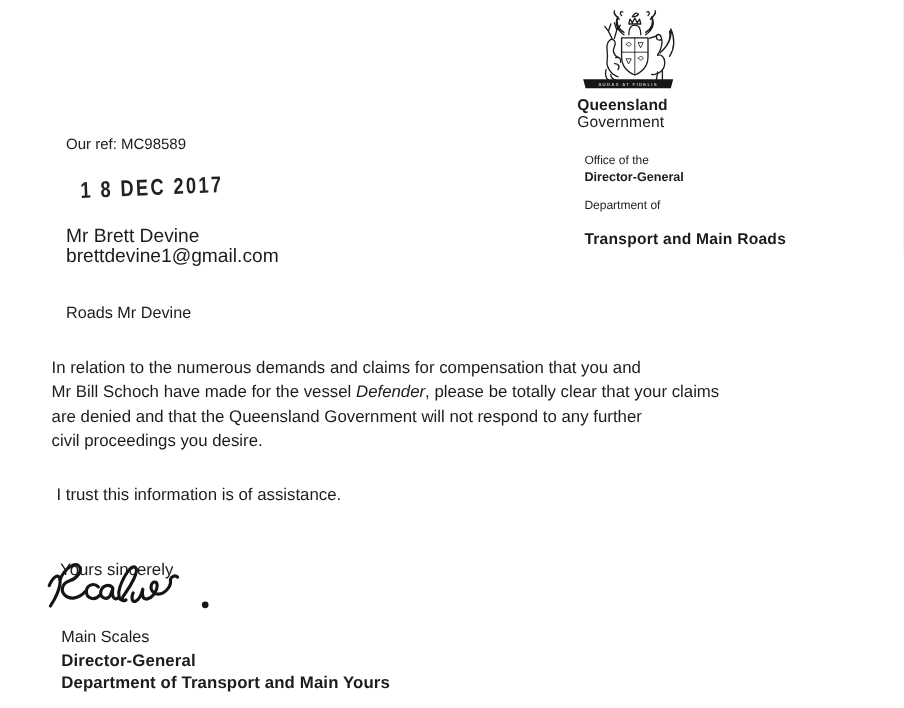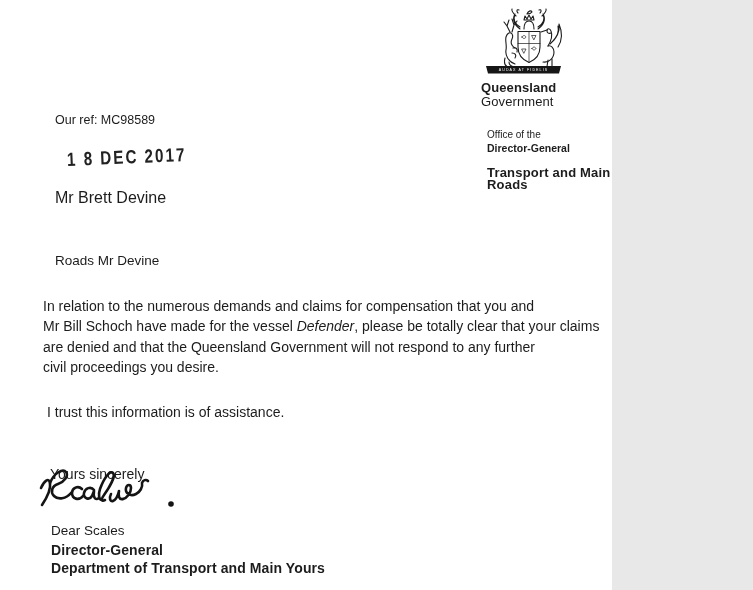--- a/index.html
+++ b/index.html
@@ -1,35 +1,35 @@
 <!DOCTYPE html>
 <html><head>
 <meta charset="utf-8">
 <style>
   * { margin: 0; padding: 0; box-sizing: border-box; }
   html, body { background: #e8e8e8; }
   .page {
     position: relative;
-    width: 612px;
+    width: 753px;
     height: 590px;
     background: #ffffff;
     font-family: "Liberation Sans", sans-serif;
     color: #1c1c1c;
     overflow: hidden;
   }
   .abs { position: absolute; }
 
   
   .crest { left: 479px; top: 8px; }
   .brand { left: 481px; top: 81px; font-size: 13px; line-height: 13.5px; letter-spacing: 0.1px; }
   .brand .b1 { font-weight: bold; }
   .office-block { left: 487px; top: 129px; font-size: 10px; line-height: 12.5px; }
   .office-block .bold { font-weight: bold; font-size: 10.5px; }
   .dept-block { left: 487px; top: 166px; font-size: 10px; line-height: 12px; }
-  .dept-block .dept-big { font-weight: bold; font-size: 13px; margin-top: 1px; letter-spacing: 0.2px; }
+  .dept-block .dept-big { font-weight: bold; font-size: 13px; margin-top: 15px; letter-spacing: 0.2px; }
 
   
   .ref-line { left: 55px; top: 113px; font-size: 12.5px; }
   .stamp {
     left: 67px; top: 149px;
     font-size: 19px;
     font-weight: 600;
     letter-spacing: 2.5px;
     white-space: nowrap;
     color: #222222;
@@ -94,29 +94,31 @@
     <div class="b1">Queensland</div>
     <div>Government</div>
   </div>
 
   <div class="abs office-block">
     <div>Office of the</div>
     <div class="bold">Director-General</div>
   </div>
 
   <div class="abs dept-block">
+    <div>Department of</div>
     <div class="dept-big">Transport and Main Roads</div>
   </div>
 
   <div class="abs ref-line">Our ref: MC98589</div>
 
   <div class="abs stamp">1 8 DEC 2017</div>
 
   <div class="abs recipient">
     <div>Mr Brett Devine</div>
+    <div>brettdevine1@gmail.com</div>
   </div>
 
   <div class="abs salutation">Roads Mr Devine</div>
 
   <div class="abs body-para">
     <div>In relation to the numerous demands and claims for compensation that you and</div>
     <div><span>Mr Bill Schoch have made for the vessel </span><i>Defender</i><span>, please be totally clear that your claims</span></div>
     <div>are denied and that the Queensland Government will not respond to any further</div>
     <div>civil proceedings you desire.</div>
   </div>
@@ -134,18 +136,18 @@
         <path d="M56,26 C53,22 47,24 46,29 C45,34 51,37 54,32 L56,27 C55,33 57,37 61,34"></path>
         <path d="M64,36 C61,36 60,31 62,25 C66,14 72,6 75,9 C78,12 71,24 66,31 C63,35 63,38 67,36"></path>
         <path d="M73,30 C71,34 72,38 75,37 C78,36 80,31 81,27 C80,32 81,36 85,35"></path>
         <path d="M85,35 C89,34 93,29 93,24 C93,20 89,20 88,24 C87,29 92,33 98,30 C102,28 105,23 104,19 C105,16 108,15 110,17"></path>
       </g>
       <circle cx="133" cy="40" r="2.8" fill="#141414"></circle>
     </svg>
   </div>
 
   <div class="abs signoff">
-    <div>Dear Scales</div>
+    <div>Main Scales</div>
     <div class="bold">Director-General</div>
     <div class="bold">Department of Transport and Main Yours</div>
   </div>
 
 </div>
 
 </body></html>

